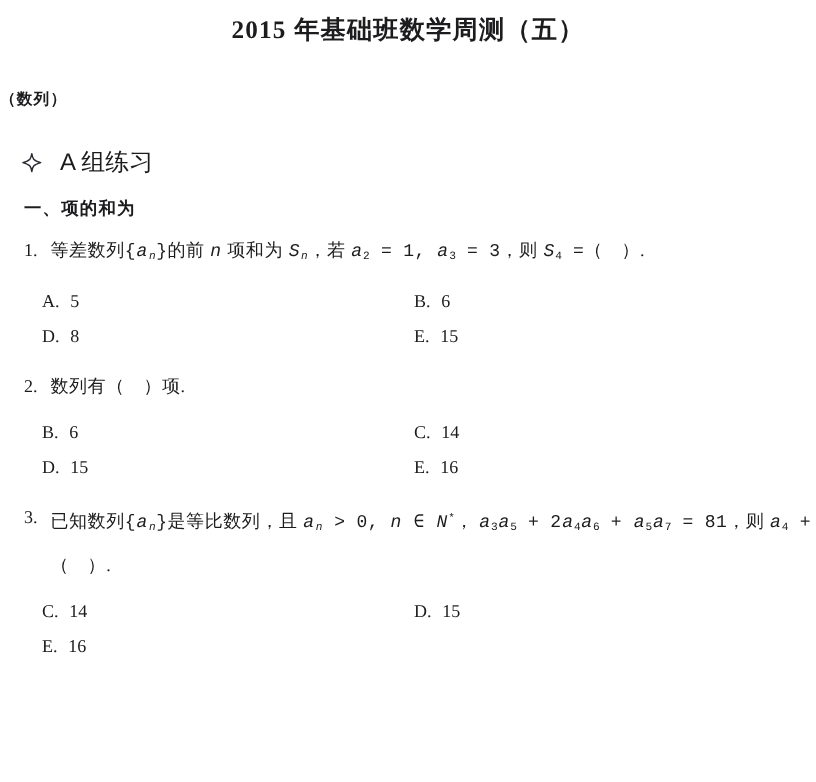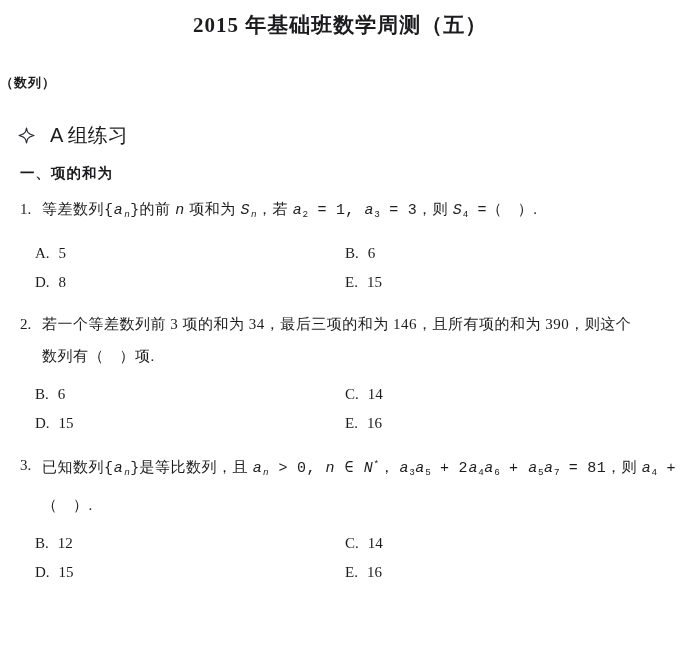--- a/index.html
+++ b/index.html
@@ -134,39 +134,37 @@
           <div class="q-option"><span class="opt-label">A.</span><span class="opt-value">5</span></div>
           <div class="q-option"><span class="opt-label">B.</span><span class="opt-value">6</span></div>
           <div class="q-option"><span class="opt-label">D.</span><span class="opt-value">8</span></div>
           <div class="q-option"><span class="opt-label">E.</span><span class="opt-value">15</span></div>
         </div>
   </div>
 
   <div class="question">
     <span class="q-number">2.</span>
     <div class="q-lines">
-          <div class="q-line"><span class="cjk">若一个等差数列前 3 项的和为 34，最后三项的和为 146，且所有项的和为 390，则这个</span></div>
           <div class="q-line"><span class="cjk">数列有（　）项.</span></div>
         </div>
     <div class="q-options">
           <div class="q-option"><span class="opt-label">B.</span><span class="opt-value">6</span></div>
           <div class="q-option"><span class="opt-label">C.</span><span class="opt-value">14</span></div>
           <div class="q-option"><span class="opt-label">D.</span><span class="opt-value">15</span></div>
           <div class="q-option"><span class="opt-label">E.</span><span class="opt-value">16</span></div>
         </div>
   </div>
 
   <div class="question">
     <span class="q-number">3.</span>
     <div class="q-lines">
           <div class="q-line"><span class="cjk">已知数列</span><span class="math">{<i>a</i><sub><i>n</i></sub>}</span><span class="cjk">是等比数列，且 </span><span class="math"><i>a</i><sub><i>n</i></sub> &gt; 0, <i>n</i> ∈ <i>N</i><sup>*</sup></span><span class="cjk">， </span><span class="math"><i>a</i><sub>3</sub><i>a</i><sub>5</sub> + 2<i>a</i><sub>4</sub><i>a</i><sub>6</sub> + <i>a</i><sub>5</sub><i>a</i><sub>7</sub> = 81</span><span class="cjk">，则 </span><span class="math"><i>a</i><sub>4</sub> + <i>a</i><sub>6</sub> =</span></div>
           <div class="q-line"><span class="cjk">（　）.</span></div>
         </div>
     <div class="q-options">
-          <div class="q-option"><span class="opt-label">B.</span><span class="opt-value">12</span></div>
           <div class="q-option"><span class="opt-label">C.</span><span class="opt-value">14</span></div>
           <div class="q-option"><span class="opt-label">D.</span><span class="opt-value">15</span></div>
           <div class="q-option"><span class="opt-label">E.</span><span class="opt-value">16</span></div>
         </div>
   </div>
 </div>
 
 </div>
 
 </body></html>

